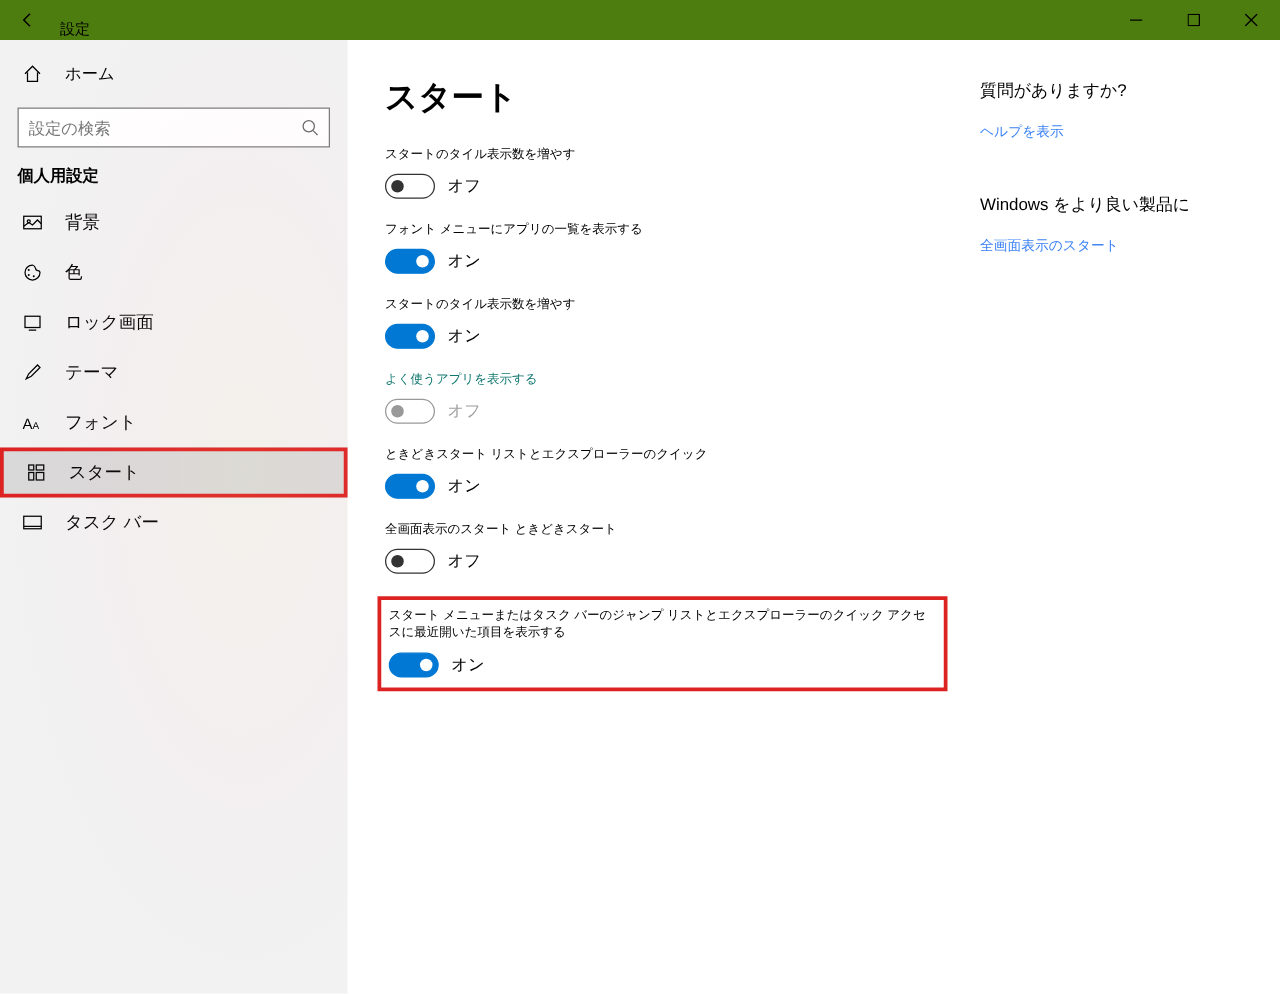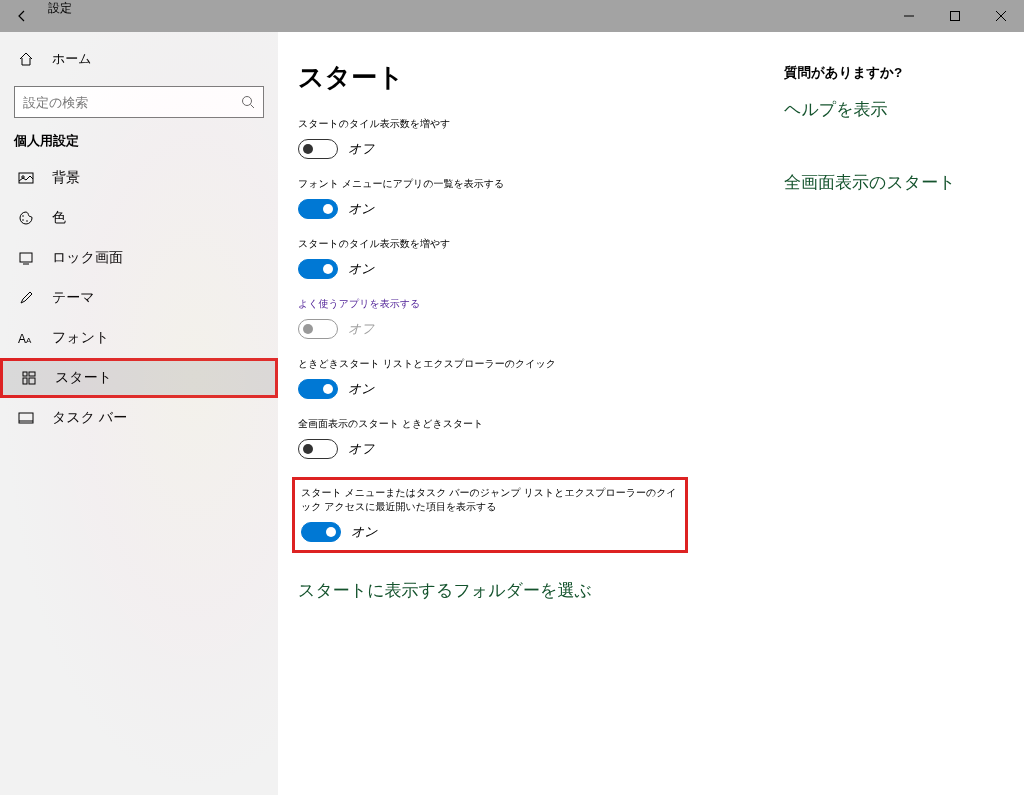--- a/index.html
+++ b/index.html
@@ -1,61 +1,61 @@
 <!DOCTYPE html>
 <html><head>
 <meta charset="utf-8">
 <style>
 * { margin: 0; padding: 0; box-sizing: border-box; font-family: "Yu Gothic UI", "Segoe UI", Meiryo, sans-serif; }
 body { background: #fff; width: 1024px; height: 795px; overflow: hidden; font-size: 13px; color: #000; }
 
-.titlebar { height: 32px; display: flex; align-items: flex-start; background: #a3a3a3; }
+.titlebar { height: 32px; display: flex; align-items: flex-end; background: #4d7c0f; }
 .titlebar .back { width: 44px; height: 32px; display: flex; align-items: center; justify-content: center; cursor: pointer; }
 .titlebar .title { font-size: 12px; padding-left: 4px; }
 .titlebar .spacer { flex: 1; }
 .winctl { width: 46px; height: 32px; display: flex; align-items: center; justify-content: center; cursor: pointer; }
 .winctl svg { stroke: #000; }
 
-.layout { display: flex; height: calc(100% - 32px); }
+.layout { display: flex; height: calc(100% - 32px); gap: 10px; }
 .sidebar { width: 278px; background: #f2f2f2; padding-top: 8px; position: relative; }
 .sidebar::after { content: ""; position: absolute; left: 0; top: 0; bottom: 0; width: 278px; background: radial-gradient(ellipse at 70% 45%, rgba(255,230,150,0.08), rgba(255,180,200,0.05) 40%, transparent 70%); pointer-events: none; }
 .home-row { display: flex; align-items: center; height: 38px; padding-left: 18px; cursor: pointer; }
 .home-row .icon { width: 20px; display: flex; }
 .home-row .label { padding-left: 14px; font-size: 13px; }
 .searchbox { margin: 8px 14px 14px 14px; height: 32px; border: 1px solid #7a7a7a; background: #fff; display: flex; align-items: center; }
 .searchbox input { flex: 1; border: none; outline: none; padding: 0 8px; font-size: 13px; background: transparent; }
 .searchbox .sicon { width: 30px; display: flex; align-items: center; justify-content: center; color: #666; }
 .section-header { padding: 0 14px 8px 14px; font-size: 13px; font-weight: 600; }
 .nav-item { display: flex; align-items: center; height: 40px; padding-left: 18px; cursor: pointer; position: relative; }
 .nav-item .icon { width: 20px; display: flex; align-items: center; }
 .nav-item .label { padding-left: 14px; font-size: 14px; }
 .nav-item.selected { background: #d9d9d9; }
 .nav-item.highlighted { border: 3px solid #d22; }
 
 .content { flex: 1; display: flex; padding: 28px 40px 0 20px; }
 .main { flex: 1; max-width: 500px; }
 .main h1 { font-size: 26px; font-weight: 600; margin-bottom: 22px; }
 .setting { margin-bottom: 18px; }
 .setting .slabel { font-size: 10px; margin-bottom: 8px; line-height: 1.4; }
-.setting.disabled .slabel { color: #4c1d95; }
+.setting.disabled .slabel { color: #0f766e; }
 .setting.disabled .tstate { color: #a0a0a0; }
 .toggle-row { display: flex; align-items: center; }
 .toggle { width: 40px; height: 20px; border-radius: 10px; border: 1px solid #333; position: relative; cursor: pointer; background: #fff; }
 .toggle .knob { position: absolute; width: 10px; height: 10px; border-radius: 50%; background: #333; top: 4px; left: 4px; }
 .toggle.on { background: #0078d4; border-color: #0078d4; }
 .toggle.on .knob { background: #fff; left: auto; right: 4px; }
 .toggle.disabled { border-color: #999; cursor: default; }
 .toggle.disabled .knob { background: #999; }
-.tstate { padding-left: 10px; font-size: 13px; font-style: italic; }
-.setting.boxed { border: 3px solid #d22; padding: 6px 6px 8px 6px; margin-left: -6px; width: 396px; }
-.link { color: #14532d; font-size: 17px; cursor: pointer; margin-top: 8px; display: inline-block; }
+.tstate { padding-left: 10px; font-size: 13px; }
+.setting.boxed { border: 3px solid #d22; padding: 6px 6px 8px 6px; margin-left: -6px; width: 456px; }
+.link { color: #3b82f6; font-size: 11px; cursor: pointer; margin-top: 8px; display: inline-block; }
 
 .side-help { width: 200px; padding-top: 4px; }
 .side-help .hgroup { margin-bottom: 42px; }
-.side-help .htitle { font-size: 13.5px; margin-bottom: 8px; font-weight: bold; }
+.side-help .htitle { font-size: 13.5px; margin-bottom: 8px; }
 </style>
 </head>
 <body>
 
 <div class="titlebar">
   <div class="back">
     <svg width="14" height="14" viewBox="0 0 14 14">
         <path d="M9 2 L4 7 L9 12" stroke="#000" stroke-width="1.2" fill="none"></path>
       </svg>
   </div>
@@ -230,25 +230,25 @@
           <div class="setting boxed">
             <div class="slabel">スタート メニューまたはタスク バーのジャンプ リストとエクスプローラーのクイック アクセスに最近開いた項目を表示する</div>
             <div class="toggle-row">
               <div class="toggle on">
                 <div class="knob"></div>
               </div>
               <span class="tstate">オン</span>
             </div>
           </div>
         </div>
-      <a class="link">スタートに表示するフォルダーを選ぶ</a>
     </div>
     <div class="side-help">
       <div class="hgroup">
         <div class="htitle">質問がありますか?</div>
         <a class="link">ヘルプを表示</a>
       </div>
       <div class="hgroup">
+        <div class="htitle">Windows をより良い製品に</div>
         <a class="link">全画面表示のスタート</a>
       </div>
     </div>
   </div>
 </div>
 
 </body></html>

